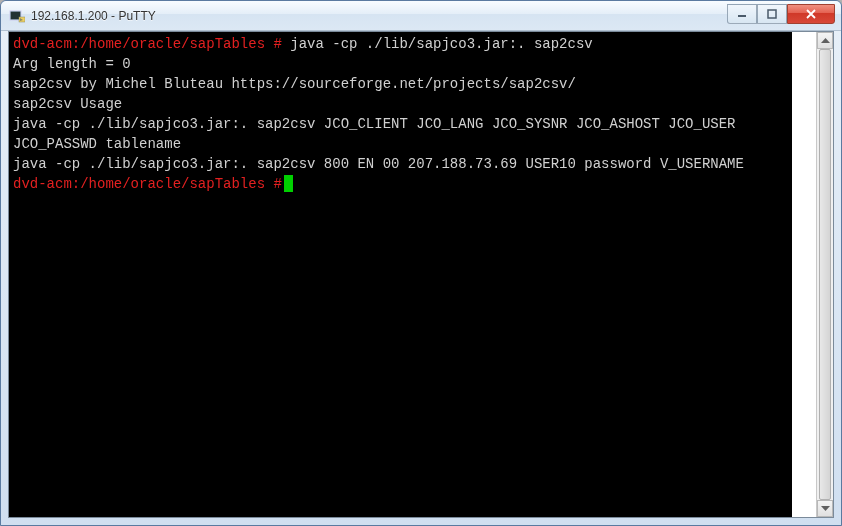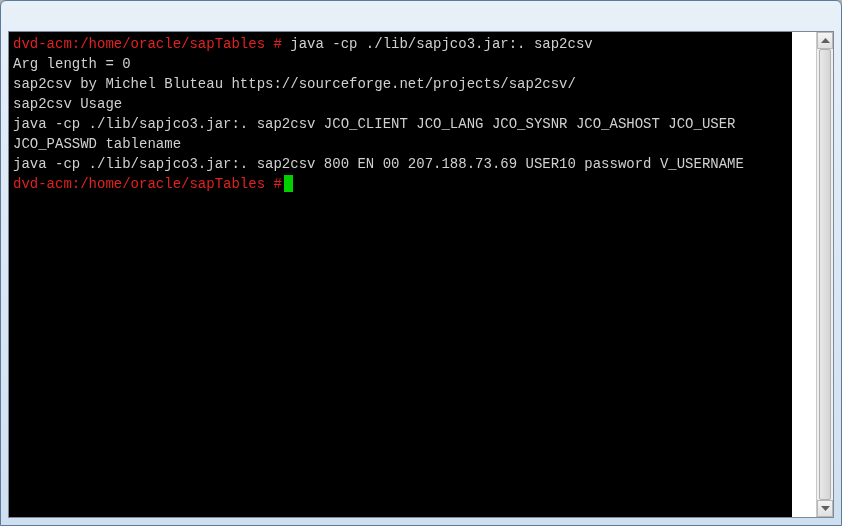--- a/index.html
+++ b/index.html
@@ -139,20 +139,48 @@
       height: 100%;
       background: linear-gradient(to right, #e8e8e8, #d4d4d4);
       border: 1px solid #b0b0b0;
       border-radius: 2px;
     }
   </style>
 </head>
 <body>
 
 <div class="window">
+  <div class="titlebar">
+    <div class="app-icon">
+      <svg width="16" height="16" viewBox="0 0 16 16">
+        <rect x="1" y="3" width="11" height="9" fill="#355" stroke="#cce" stroke-width="1"></rect>
+        <rect x="2" y="4" width="9" height="7" fill="#233"></rect>
+        <rect x="10" y="9" width="6" height="5" fill="#eed060" stroke="#886" stroke-width="0.5"></rect>
+        <path d="M11 10 L14 12 L11 13" fill="#886"></path>
+      </svg>
+    </div>
+    <div class="title-text">192.168.1.200 - PuTTY</div>
+    <div class="window-controls">
+      <div class="win-btn minimize">
+        <svg width="10" height="10">
+            <rect x="1" y="6" width="8" height="2" fill="#4a5a6a"></rect>
+          </svg>
+      </div>
+      <div class="win-btn maximize">
+        <svg width="10" height="10">
+            <rect x="1" y="1" width="8" height="8" fill="none" stroke="#4a5a6a" stroke-width="1.5"></rect>
+          </svg>
+      </div>
+      <div class="win-btn close">
+        <svg width="12" height="10">
+            <path d="M2 1 L10 9 M10 1 L2 9" stroke="#fff" stroke-width="1.8"></path>
+          </svg>
+      </div>
+    </div>
+  </div>
 
   <div class="client-area">
     <div class="terminal"><span class="prompt">dvd-acm:/home/oracle/sapTables #</span><span> java -cp ./lib/sapjco3.jar:. sap2csv</span>
 <span>Arg length = 0</span>
 <span>sap2csv by Michel Bluteau https://sourceforge.net/projects/sap2csv/</span>
 <span>sap2csv Usage</span>
 <span>java -cp ./lib/sapjco3.jar:. sap2csv JCO_CLIENT JCO_LANG JCO_SYSNR JCO_ASHOST JCO_USER JCO_PASSWD tablename</span>
 <span>java -cp ./lib/sapjco3.jar:. sap2csv 800 EN 00 207.188.73.69 USER10 password V_USERNAME</span>
 <span class="prompt">dvd-acm:/home/oracle/sapTables #</span><span class="cursor"></span></div>
 

